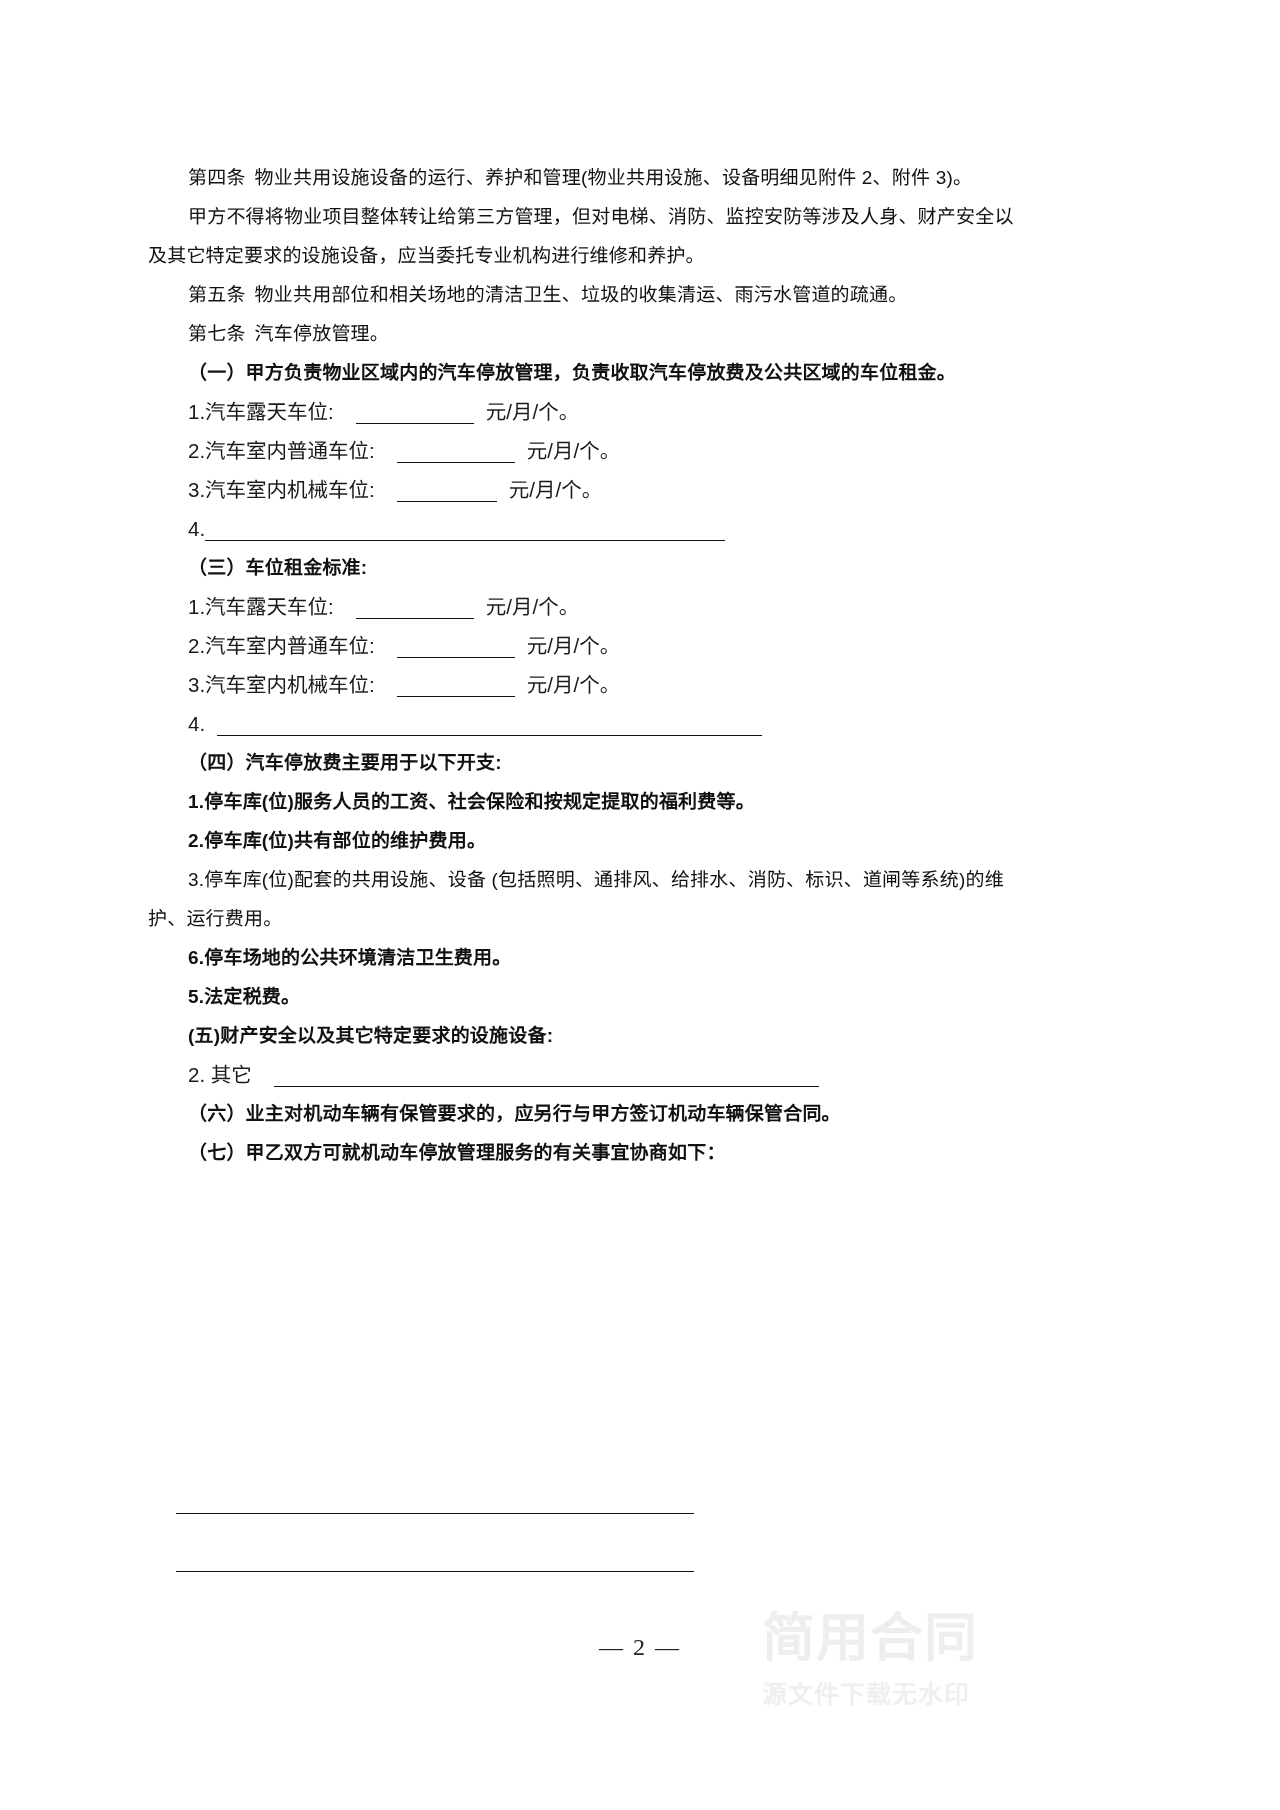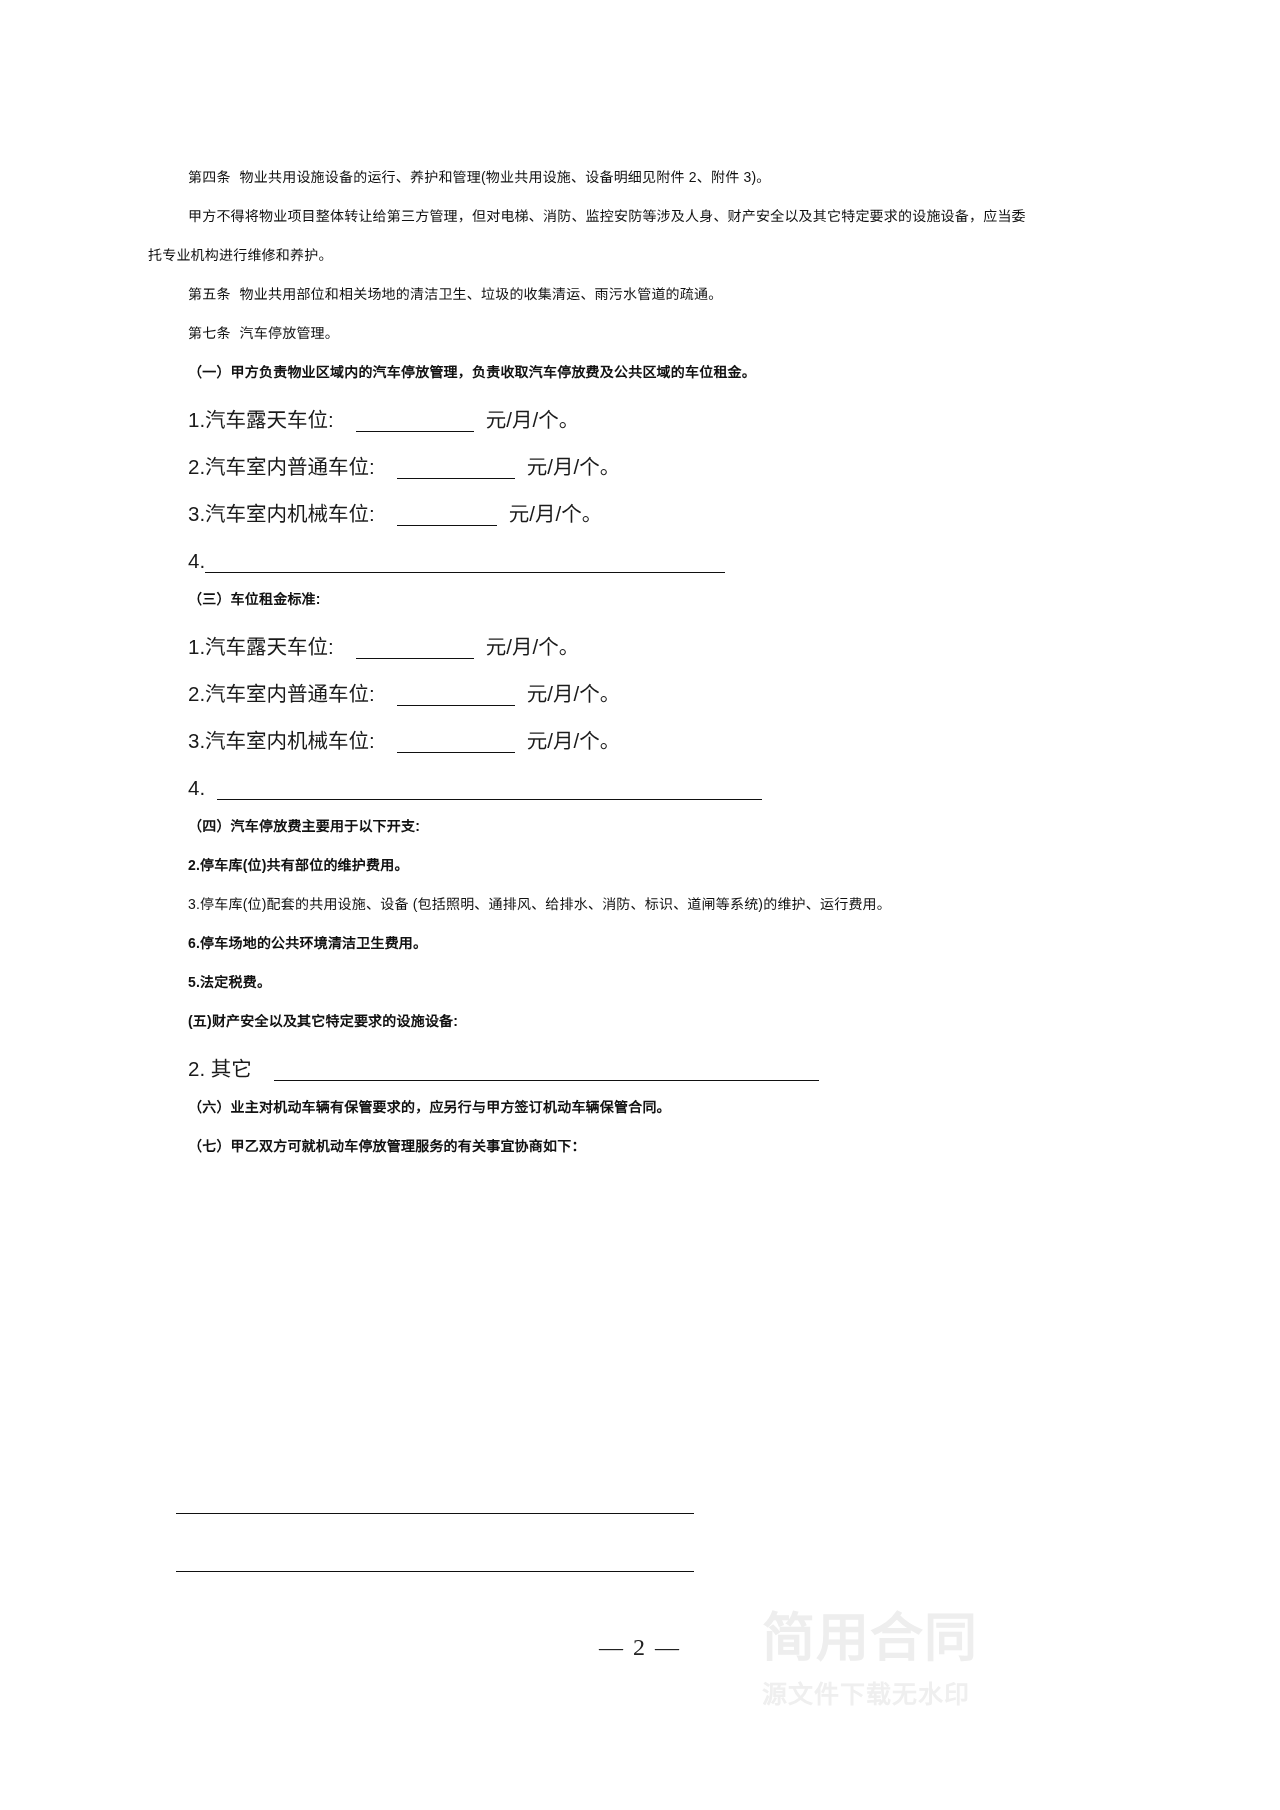--- a/index.html
+++ b/index.html
@@ -27,21 +27,21 @@
 
   .content {
     position: absolute;
     left: 148px;
     top: 158px;
     width: 880px;
   }
 
   
   .para {
-    font-size: 14px;
+    font-size: 19px;
     line-height: 39px;
     letter-spacing: 0.2px;
     white-space: nowrap;
     color: #111111;
   }
   .para.wrap {
     white-space: normal;
   }
 
   .clause-head {
@@ -67,21 +67,20 @@
 
   .gap-sm { display:inline-block; width: 12px; }
   .gap-md { display:inline-block; width: 22px; }
 
   
   .row-blank {
     padding-left: 40px;
     font-size: 20.5px;
     line-height: 39px;
     white-space: nowrap;
-    margin-top: 8px;
   }
 
   
   .rule {
     border-bottom: 1.8px solid #111;
     height: 0;
   }
   .rule-a {
     position: absolute;
     left: 176px;
@@ -192,20 +191,21 @@
     <div class="row-blank">
       <span>3.</span><span>汽车室内机械车位:</span><span class="gap-md"></span><span class="blank b-md"></span><span class="gap-sm"></span><span>元/月/个。</span>
     </div>
 
     <div class="row-blank">
       <span>4.</span><span class="gap-sm"></span><span class="blank b-full" style="border-bottom-width:1.2px;"></span>
     </div>
 
     <div class="para sub-item">（四）汽车停放费主要用于以下开支:</div>
 
+    <div class="para sub-item">1.停车库(位)服务人员的工资、社会保险和按规定提取的福利费等。</div>
     <div class="para sub-item">2.停车库(位)共有部位的维护费用。</div>
 
     <div class="para wrap" style="padding-left:0; text-indent:40px;">3.停车库(位)配套的共用设施、设备 (包括照明、通排风、给排水、消防、标识、道闸等系统)的维护、运行费用。</div>
 
     <div class="para sub-item">6.停车场地的公共环境清洁卫生费用。</div>
     <div class="para sub-item">5.法定税费。</div>
 
     <div class="para sub-item">(五)财产安全以及其它特定要求的设施设备:</div>
 
 

